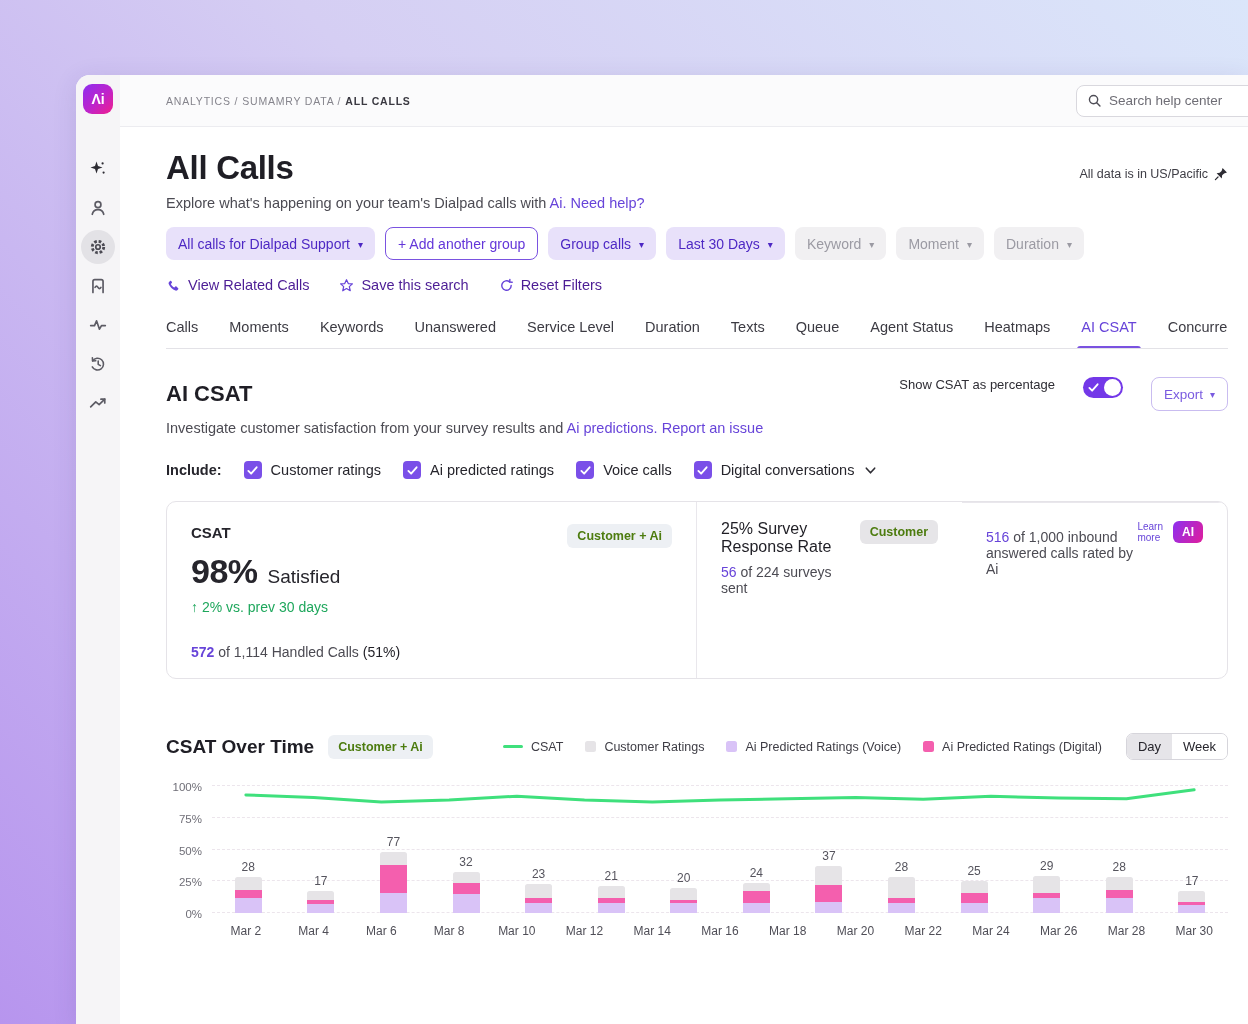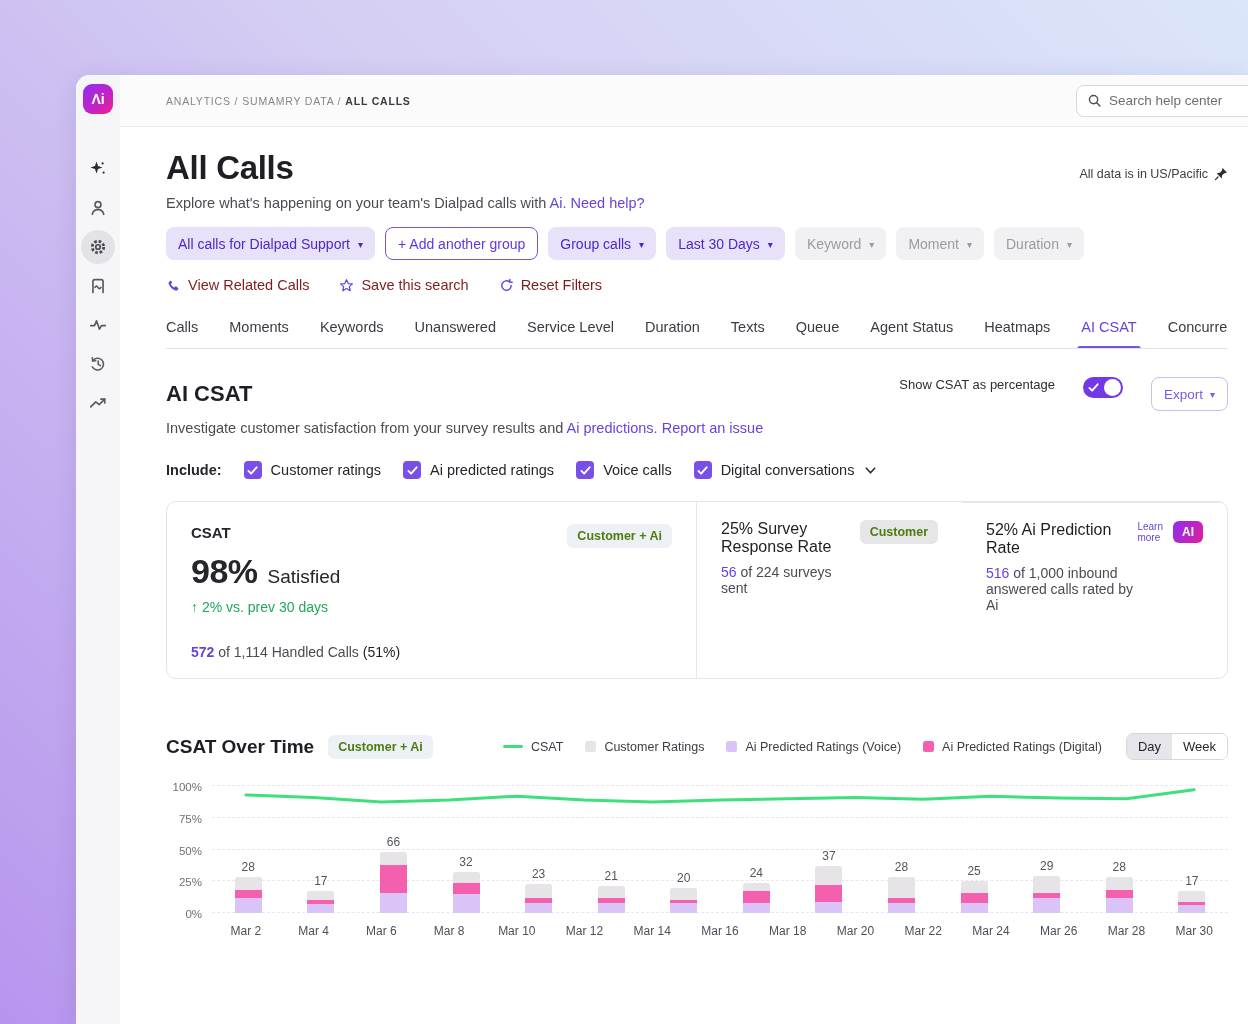--- a/index.html
+++ b/index.html
@@ -47,21 +47,21 @@
   a.plink { color:#6744d9; text-decoration:none; cursor:pointer; }
   
   .chips { margin-top:16px; display:flex; gap:10px; align-items:center; }
   .chip { height:33px; border-radius:8px; padding:0 12px; font-size:14px; display:flex; align-items:center; gap:8px; cursor:pointer; white-space:nowrap; }
   .chip .caret { font-size:10px; margin-top:1px; }
   .chip.purple { background:#e8e1fa; color:#4d28c4; font-weight:500; }
   .chip.outline { background:#fff; border:1px solid #7a52e0; color:#6336d9; font-weight:500; }
   .chip.gray { background:#f1f0f2; color:#9b9aa3; }
   
   .links { margin-top:17px; display:flex; gap:30px; align-items:center; }
-  .link-item { display:flex; align-items:center; gap:7px; color:#7f1d1d; font-size:14.5px; cursor:pointer; }
+  .link-item { display:flex; align-items:center; gap:7px; color:#4c1d95; font-size:14.5px; cursor:pointer; }
   .link-item svg { width:15px; height:15px; }
   
   .tabs { margin-top:26px; display:flex; gap:31px; border-bottom:1px solid #e3e2e7; white-space:nowrap; overflow:hidden; }
   .tab { font-size:14.5px; color:#3c3b43; padding-bottom:13px; cursor:pointer; position:relative; flex:none; }
   .tab.active { color:#6744d9; font-weight:500; }
   .tab.active::after { content:""; position:absolute; left:-4px; right:-4px; bottom:-1px; height:3px; background:#7a52e0; border-radius:3px 3px 0 0; }
   
   .section-head { margin-top:28px; display:flex; align-items:center; justify-content:space-between; }
   h2 { font-size:22px; font-weight:700; color:#1f1e25; }
   .section-controls { display:flex; align-items:flex-start; gap:28px; }
@@ -369,21 +369,20 @@
         <div class="card-right">
           <div class="mini-card">
             <div>
               <div class="mini-title">25% Survey Response Rate</div>
               <div class="mini-sub"><a class="plink">56</a><span> of 224 surveys sent</span></div>
             </div>
             <span class="badge gray2">Customer</span>
           </div>
           <div class="mini-card">
             <div>
-              <div class="mini-title">52% Ai Prediction Rate</div>
               <div class="mini-sub"><a class="plink">516</a><span> of 1,000 inbound answered calls rated by Ai</span></div>
             </div>
             <div class="learn">
               <a class="plink" style="font-size:10px;">Learn more</a>
               <span class="ai-badge">AI</span>
             </div>
           </div>
         </div>
       </div>
 
@@ -442,21 +441,21 @@
                 </div>
                 <div class="col">
                   <div class="barlabel">17</div>
                   <div class="stack">
                     <div style="height: 8.89px; background: rgb(230, 228, 231);"></div>
                     <div style="height: 3.81px; background: rgb(244, 95, 174);"></div>
                     <div style="height: 8.89px; background: rgb(217, 195, 247);"></div>
                   </div>
                 </div>
                 <div class="col">
-                  <div class="barlabel">66</div>
+                  <div class="barlabel">77</div>
                   <div class="stack">
                     <div style="height: 12.7px; background: rgb(230, 228, 231);"></div>
                     <div style="height: 27.94px; background: rgb(244, 95, 174);"></div>
                     <div style="height: 20.32px; background: rgb(217, 195, 247);"></div>
                   </div>
                 </div>
                 <div class="col">
                   <div class="barlabel">32</div>
                   <div class="stack">
                     <div style="height: 10.16px; background: rgb(230, 228, 231);"></div>

